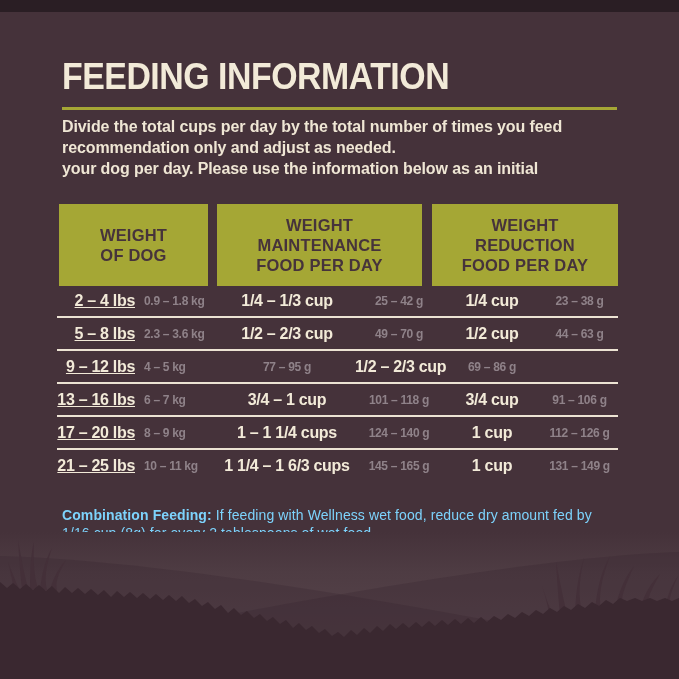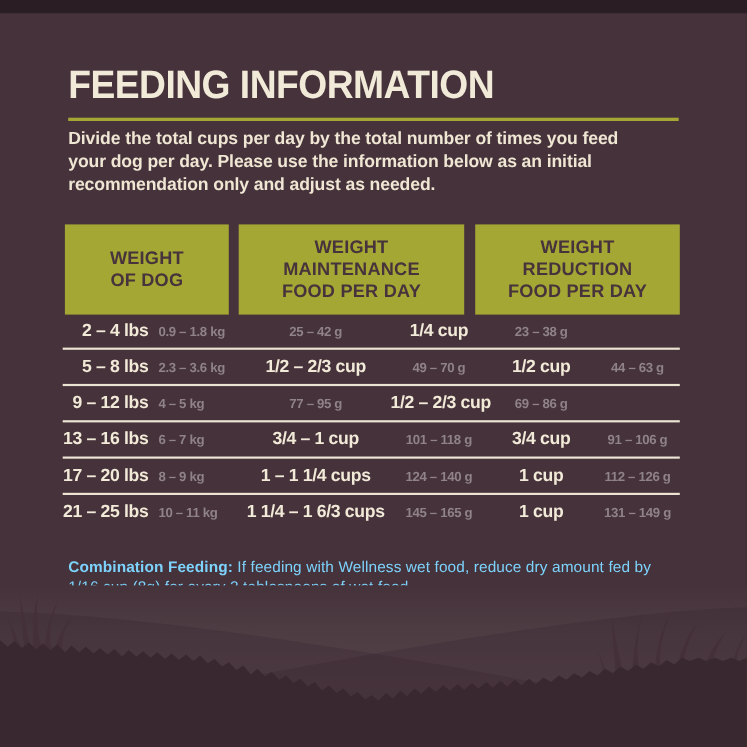--- a/index.html
+++ b/index.html
@@ -47,21 +47,21 @@
   
   .tbody{position:absolute;left:57px;top:273px;width:561px;}
   .trow{
     display:grid;
     grid-template-columns:78px 84px 136px 88px 98px 77px;
     align-items:center;height:31px;
   }
   .cell{text-align:center;white-space:nowrap;letter-spacing:-0.3px;}
   .strong{color:#f2ead8;font-weight:700;font-size:16px;}
   .muted{color:#8f8289;font-weight:700;font-size:12px;}
-  .lbs{justify-self:end;text-align:right;}
+  .lbs{justify-self:end;text-align:right;text-decoration:underline;}
   .kg{justify-self:start;text-align:left;padding-left:9px;}
   .sep{height:2px;background:#ece3d3;}
   
   .note{
     position:absolute;left:62px;top:494px;width:560px;margin:0;
     color:#7dd3fc;font-size:14px;font-weight:400;line-height:18px;
     letter-spacing:0.1px;
   }
   .note b{font-weight:700;}
   
@@ -70,22 +70,22 @@
 </head>
 <body>
 
 <div class="canvas">
 
   <h1 class="title">FEEDING INFORMATION</h1>
   <div class="rule"></div>
 
   <p class="intro">
     <span>Divide the total cups per day by the total number of times you feed</span>
+    <span>recommendation only and adjust as needed.</span>
     <span>your dog per day. Please use the information below as an initial</span>
-    <span>recommendation only and adjust as needed.</span>
   </p>
 
   <div class="thead">
     <div class="hbox hb1">
       <span>WEIGHT</span>
       <span>OF DOG</span>
     </div>
     <div class="hbox hb2">
       <span>WEIGHT</span>
       <span>MAINTENANCE</span>
@@ -96,20 +96,21 @@
       <span>REDUCTION</span>
       <span>FOOD PER DAY</span>
     </div>
   </div>
 
   <div class="tbody">
 
     <div class="trow">
       <span class="cell lbs strong">2 – 4 lbs</span>
       <span class="cell kg muted">0.9 – 1.8 kg</span>
+      <span class="cell strong">1/4 – 1/3 cup</span>
       <span class="cell muted">25 – 42 g</span>
       <span class="cell strong">1/4 cup</span>
       <span class="cell muted">23 – 38 g</span>
     </div>
     <div class="sep"></div>
 
     <div class="trow">
       <span class="cell lbs strong">5 – 8 lbs</span>
       <span class="cell kg muted">2.3 – 3.6 kg</span>
       <span class="cell strong">1/2 – 2/3 cup</span>

